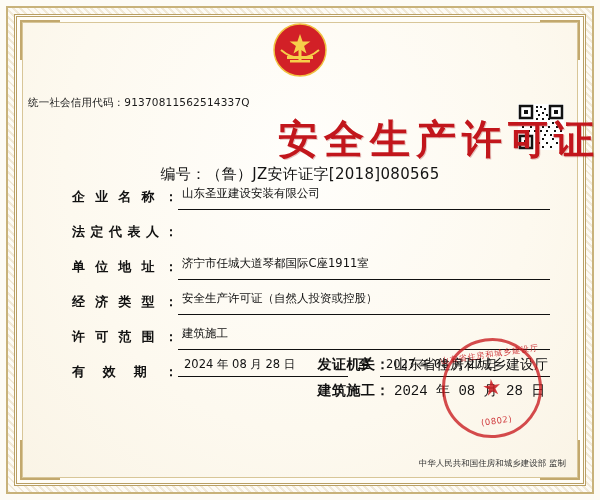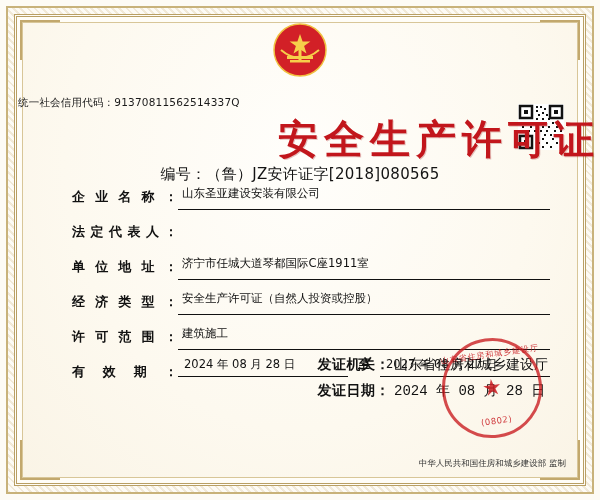--- a/index.html
+++ b/index.html
@@ -77,21 +77,21 @@
     left: 50%;
     top: 20px;
     transform: translateX(-50%);
     width: 66px;
     height: 60px;
     z-index: 5;
   }
 
   .credit-code {
     position: absolute;
-    left: 18px;
+    left: 28px;
     top: 96px;
     font-size: 10.5px;
     color: #1a1a1a;
     letter-spacing: 0.2px;
     white-space: nowrap;
   }
 
   .qr {
     position: absolute;
     right: 36px;
@@ -412,19 +412,19 @@
     <div class="seal-text-top">山东省住房和城乡建设厅</div>
     <div class="seal-star">★</div>
     <div class="seal-text-bottom">(0802)</div>
   </div>
 
   <div class="issuer-block">
     <div class="issuer-row">
       <span class="issuer-label">发证机关：</span><span class="issuer-value">山东省住房和城乡建设厅</span>
     </div>
     <div class="issuer-row">
-      <span class="issuer-label">发证日期：</span><span class="issuer-value">2024 年 08 月 28 日</span>
+      <span class="issuer-label">建筑施工：</span><span class="issuer-value">2024 年 08 月 28 日</span>
     </div>
   </div>
 
   <div class="footer-note">中华人民共和国住房和城乡建设部 监制</div>
 
 </div>
 
 </body></html>

